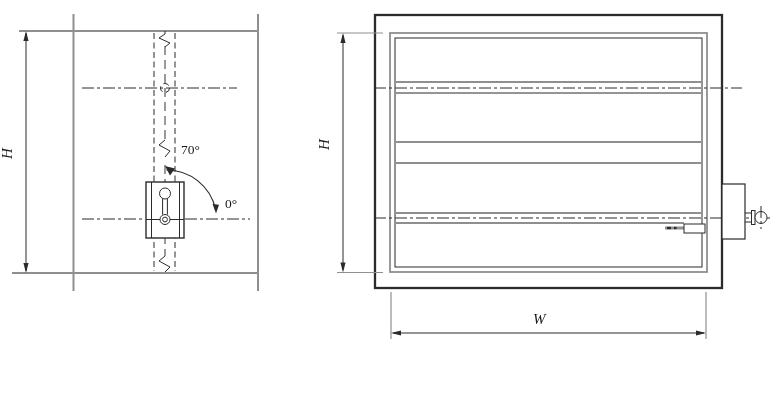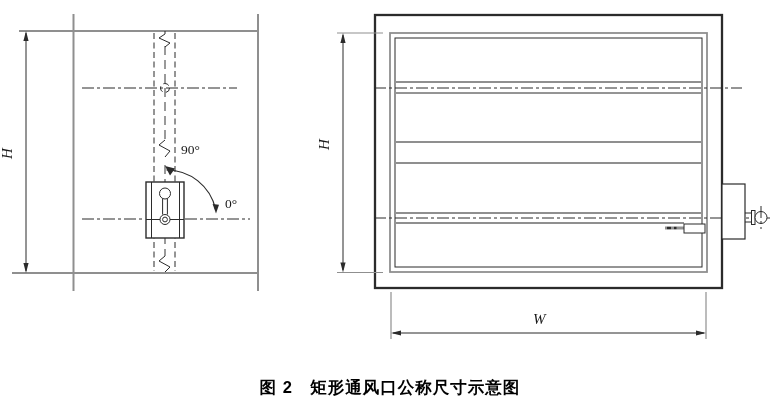--- a/index.html
+++ b/index.html
@@ -140,18 +140,17 @@
         <line class="g1" x1="391" y1="292" x2="391" y2="339"></line>
         <line class="g1" x1="706" y1="292" x2="706" y2="339"></line>
         <line class="d1" x1="393" y1="333" x2="704" y2="333"></line>
         <polygon class="arrow" points="391,333 401,330.4 401,335.6"></polygon>
         <polygon class="arrow" points="706,333 696,330.4 696,335.6"></polygon>
       </g>
     </g>
   </svg>
 
   <span class="lbl dim rot" style="left:2px;top:145px;">H</span>
-  <span class="lbl ang" style="left:181px;top:142px;">90°</span>
+  <span class="lbl ang" style="left:181px;top:142px;">70°</span>
   <span class="lbl ang" style="left:225px;top:196px;">0°</span>
   <span class="lbl dim rot" style="left:319px;top:136px;">H</span>
   <span class="lbl dim" style="left:533px;top:311px;">W</span>
-  <div class="lbl caption">图 2　矩形通风口公称尺寸示意图</div>
 </div>
 
 </body></html>

